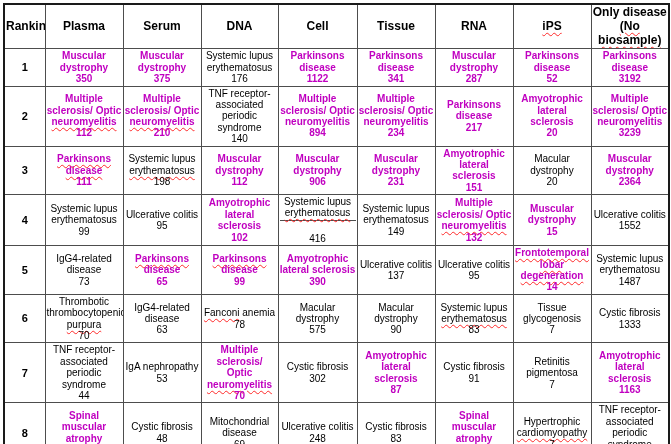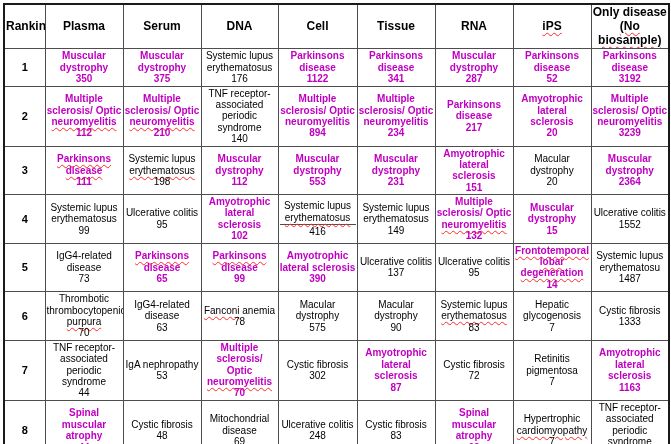--- a/index.html
+++ b/index.html
@@ -51,21 +51,21 @@
   td .d, td .c {
     display: block;
   }
   td.m {
     color: var(--hl, #C000C0);
     font-weight: bold;
   }
   td.split .c {
     border-top: 1px solid var(--grid, #4d4d4d);
     margin-top: 1px;
-    padding-top: 1px;
+    padding-top: 12px;
   }
   .wavy {
     text-decoration-line: underline;
     text-decoration-style: wavy;
     text-decoration-color: var(--sp, #ff2a2a);
     text-decoration-thickness: 1px;
     text-underline-offset: 2px;
   }
 </style>
 </head>
@@ -178,21 +178,21 @@
           <td>
             <span class="d">Systemic lupus <span class="wavy">erythematosus</span></span>
             <span class="c">198</span>
           </td>
           <td class="m">
             <span class="d">Muscular dystrophy</span>
             <span class="c">112</span>
           </td>
           <td class="m">
             <span class="d">Muscular dystrophy</span>
-            <span class="c">553</span>
+            <span class="c">906</span>
           </td>
           <td class="m">
             <span class="d">Muscular dystrophy</span>
             <span class="c">231</span>
           </td>
           <td class="m">
             <span class="d">Amyotrophic lateral sclerosis</span>
             <span class="c">151</span>
           </td>
           <td>
@@ -294,21 +294,21 @@
           </td>
           <td>
             <span class="d">Macular dystrophy</span>
             <span class="c">90</span>
           </td>
           <td>
             <span class="d">Systemic lupus <span class="wavy">erythematosus</span></span>
             <span class="c">83</span>
           </td>
           <td>
-            <span class="d">Hepatic glycogenosis</span>
+            <span class="d">Tissue glycogenosis</span>
             <span class="c">7</span>
           </td>
           <td>
             <span class="d">Cystic fibrosis</span>
             <span class="c">1333</span>
           </td>
         </tr>
         <tr>
           <td class="rank">7</td>
           <td>
@@ -326,21 +326,21 @@
           <td>
             <span class="d">Cystic fibrosis</span>
             <span class="c">302</span>
           </td>
           <td class="m">
             <span class="d">Amyotrophic lateral sclerosis</span>
             <span class="c">87</span>
           </td>
           <td>
             <span class="d">Cystic fibrosis</span>
-            <span class="c">72</span>
+            <span class="c">91</span>
           </td>
           <td>
             <span class="d">Retinitis pigmentosa</span>
             <span class="c">7</span>
           </td>
           <td class="m">
             <span class="d">Amyotrophic lateral sclerosis</span>
             <span class="c">1163</span>
           </td>
         </tr>

